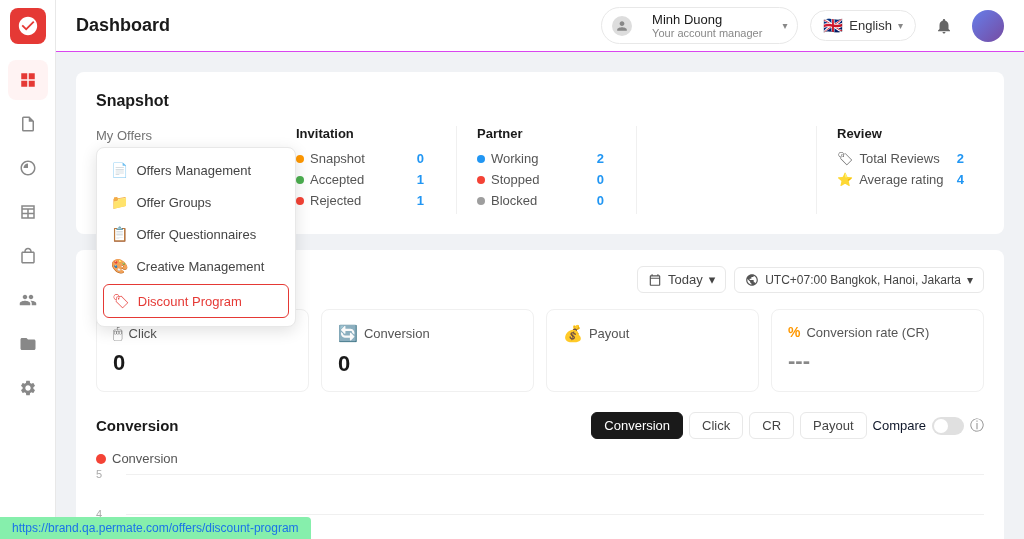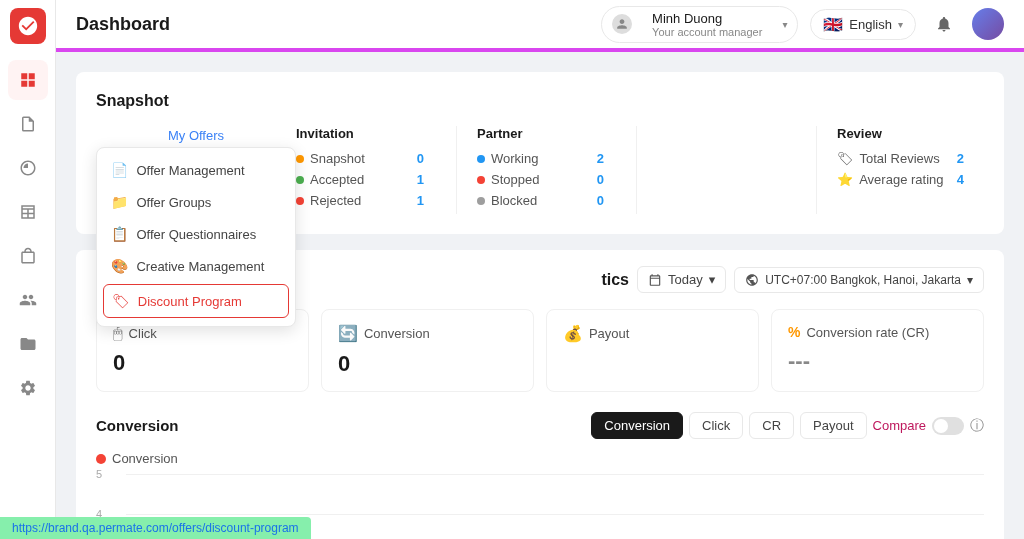--- a/index.html
+++ b/index.html
@@ -45,21 +45,21 @@
     .main-content {
       flex: 1;
       display: flex;
       flex-direction: column;
       overflow: hidden;
     }
 
     
     .header {
       background: #fff;
-      border-bottom: 4px solid #d946ef;
+      border-bottom: 1px solid #d946ef;
       height: 52px;
       display: flex;
       align-items: center;
       padding: 0 20px;
       gap: 12px;
     }
     .header-title {
       font-size: 18px;
       font-weight: 600;
       color: #1a1a1a;
@@ -143,24 +143,23 @@
 
     
     .offers-menu-container {
       position: absolute;
       left: 20px;
       top: 56px;
       z-index: 200;
     }
     .offers-trigger {
       font-size: 13px;
-      color: #3b82f6;
+      color: #737373;
       font-weight: 500;
       margin-bottom: 4px;
-      text-align: center;
     }
     .dropdown-menu {
       background: #fff;
       border: 1px solid #e8e8e8;
       border-radius: 8px;
       box-shadow: 0 4px 16px rgba(0,0,0,0.12);
       width: 200px;
       padding: 6px 0;
     }
     .menu-item {
@@ -231,21 +230,20 @@
       background: #fff;
       border-radius: 8px;
       padding: 16px 20px;
     }
     .analytics-header {
       display: flex;
       align-items: center;
       justify-content: flex-end;
       gap: 8px;
       margin-bottom: 16px;
-      text-align: right;
     }
     .date-selector {
       display: flex;
       align-items: center;
       gap: 6px;
       border: 1px solid #e8e8e8;
       border-radius: 6px;
       padding: 5px 10px;
       font-size: 13px;
       cursor: pointer;
@@ -314,21 +312,21 @@
       font-size: 13px;
       cursor: pointer;
       background: #fff;
       color: #444;
     }
     .chart-btn.active {
       background: #1a1a1a;
       color: #fff;
       border-color: #1a1a1a;
     }
-    .compare-label { font-size: 13px; color: #be185d; }
+    .compare-label { font-size: 13px; color: #0f172a; }
     .toggle {
       width: 32px;
       height: 18px;
       background: #e0e0e0;
       border-radius: 9px;
       cursor: pointer;
       position: relative;
     }
     .toggle::after {
       content: '';
@@ -472,21 +470,21 @@
   <div class="page-body">
 
     <div class="snapshot-card">
       <div class="snapshot-title">Snapshot</div>
 
       <div class="offers-menu-container">
         <div class="offers-trigger">My Offers</div>
         <div class="dropdown-menu">
           <div class="menu-item">
             <span class="menu-icon">📄</span>
-            <span>Offer Management</span>
+            <span>Offers Management</span>
           </div>
           <div class="menu-item">
             <span class="menu-icon">📁</span>
             <span>Offer Groups</span>
           </div>
           <div class="menu-item">
             <span class="menu-icon">📋</span>
             <span>Offer Questionnaires</span>
           </div>
           <div class="menu-item">

